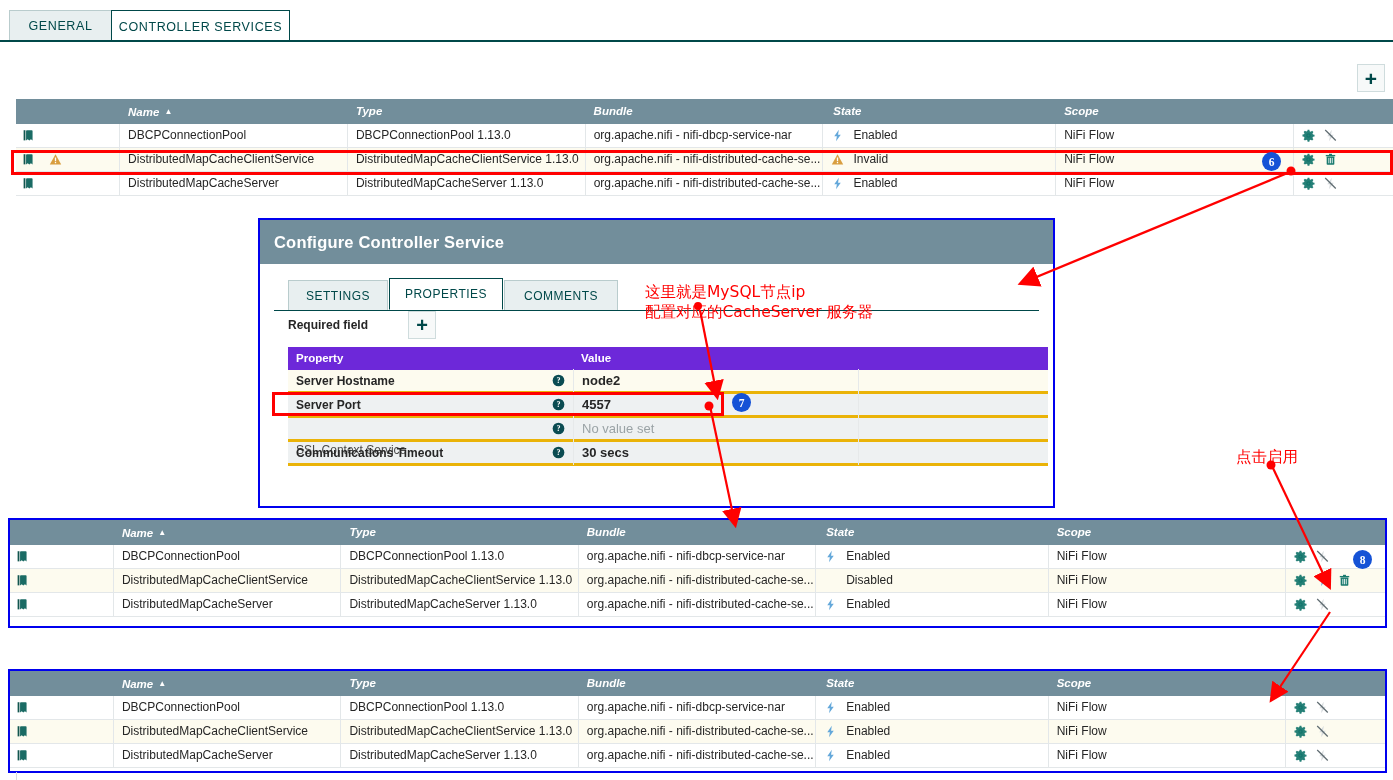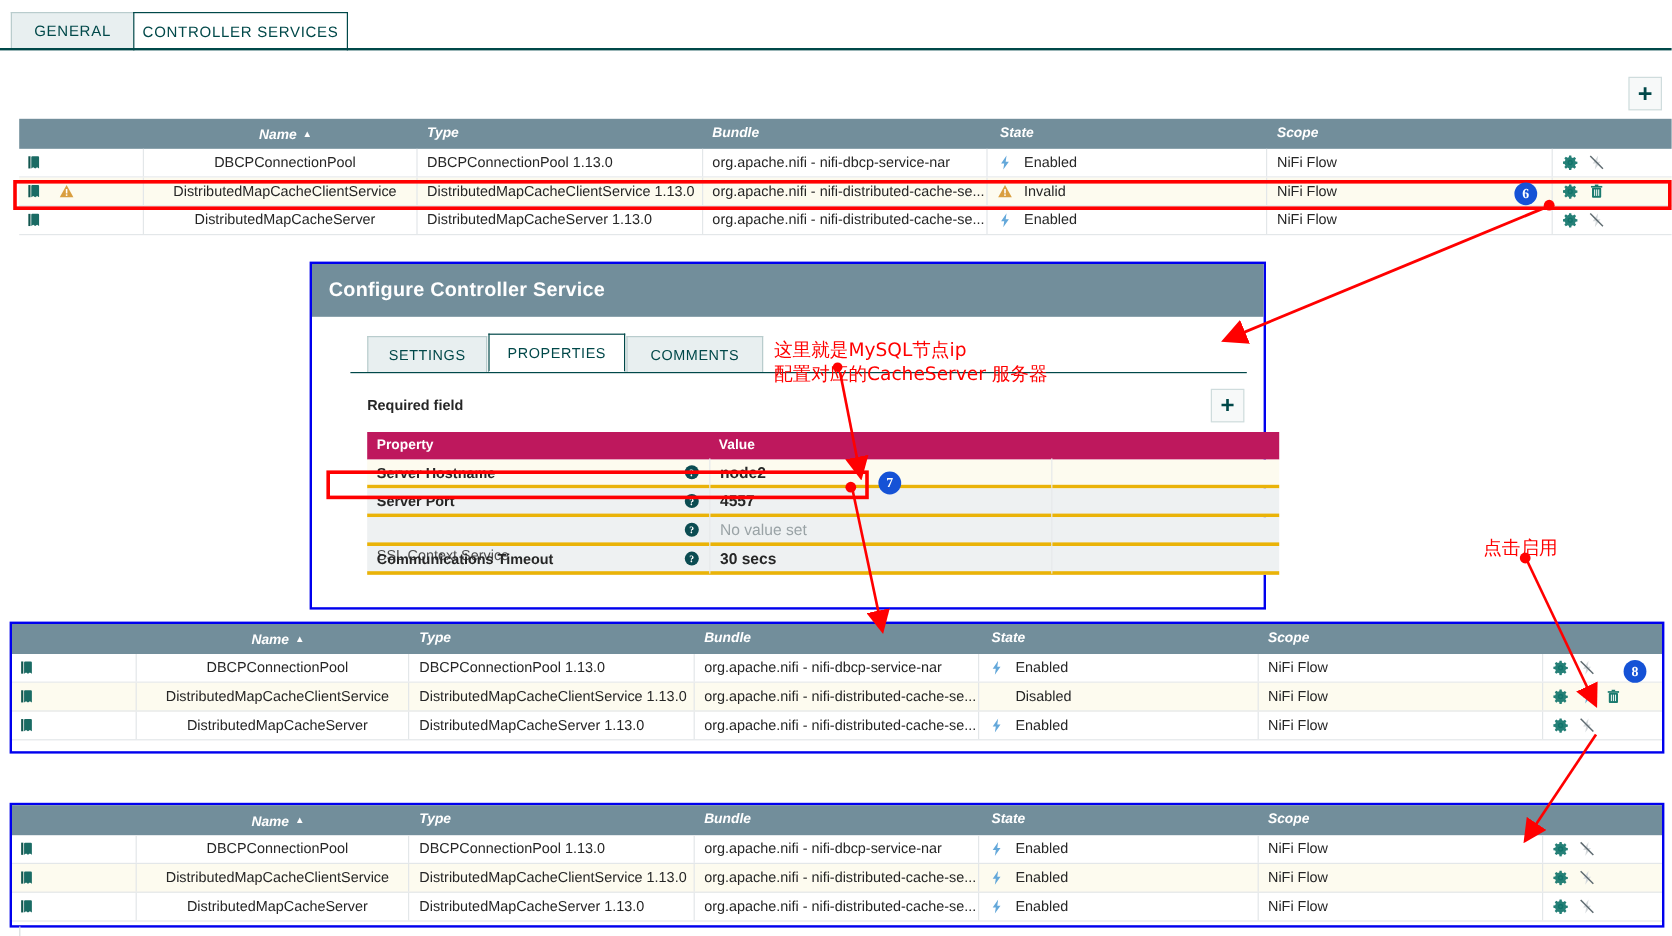--- a/index.html
+++ b/index.html
@@ -25,21 +25,21 @@
   
   .nifi-table{position:absolute;box-sizing:border-box;background:#fff;}
   .thead{display:flex;height:25px;background:#728e9b;color:#fff;}
   .thead .cell{font-size:11.5px;font-weight:bold;font-style:italic;line-height:25px;padding-left:8px;box-sizing:border-box;overflow:hidden;white-space:nowrap;}
   .trow{display:flex;height:24px;border-bottom:1px solid #e3e7e9;box-sizing:border-box;}
   .trow.alt{background:#fdfbef;}
   .trow .cell{font-size:12px;line-height:23px;padding-left:8px;box-sizing:border-box;overflow:hidden;white-space:nowrap;border-right:1px solid #e3e7e9;}
   .trow .cell.last{border-right:none;}
   .c-icon{width:25px;padding-left:0!important;border-right:none!important;display:flex;align-items:center;justify-content:center;}
   .c-warn{width:80px;border-right:1px solid #e3e7e9;display:flex;align-items:center;padding-left:6px;box-sizing:border-box;}
-  .c-name{width:230px;text-align:center;}
+  .c-name{width:230px;}
   .c-type{width:240px;}
   .c-bundle{width:240px;}
   .c-state{width:235px;display:flex;align-items:center;gap:9px;padding-left:10px;}
   .c-scope{width:240px;}
   .c-actions{width:100px;display:flex;align-items:center;gap:9px;padding-left:14px;}
   .sortarrow{display:inline-block;margin-left:5px;font-size:8px;vertical-align:2px;font-style:normal;}
 
   
   .thead .c-icon{width:25px;}
   .thead .c-warn{width:80px;border-right:none;}
@@ -58,37 +58,37 @@
   }
   #add-btn .plus{color:#004849;font-size:21px;font-weight:bold;line-height:1;}
 
   
   #dialog{
     position:absolute;left:258px;top:218px;width:797px;height:290px;
     border:2px solid #0000ee;box-sizing:border-box;background:#fff;
   }
   #dialog-header{height:44px;background:#728e9b;display:flex;align-items:center;padding-left:14px;box-sizing:border-box;}
   #dialog-title{color:#fff;font-size:16.5px;font-weight:bold;letter-spacing:.2px;}
-  #dialog-body{padding:14px 14px 0 32px;box-sizing:border-box;position:relative;height:244px;}
+  #dialog-body{padding:14px 14px 0 14px;box-sizing:border-box;position:relative;height:244px;}
   #dlg-tabs{position:relative;height:32px;border-bottom:1px solid #004849;}
   .dtab{
     position:absolute;bottom:0;height:30px;line-height:30px;text-align:center;
     font-size:12px;letter-spacing:.5px;color:#004849;background:#e8eff0;
     border:1px solid #b9cccd;border-bottom:none;box-sizing:border-box;cursor:pointer;
   }
   .dtab.active{background:#fff;border-color:#004849;height:32px;line-height:31px;border-bottom:1px solid #fff;}
   #dtab-settings{left:14px;width:100px;}
   #dtab-properties{left:115px;width:114px;}
   #dtab-comments{left:230px;width:114px;}
-  #req-row{display:flex;align-items:center;justify-content:space-between;margin-top:13px;padding:0 2px 0 14px;}
+  #req-row{display:flex;align-items:center;padding:0 2px 0 14px;gap:40px;}
   #req-label{font-size:12px;font-weight:bold;color:#262626;}
   #prop-add{width:28px;height:28px;background:#f7f9f9;border:1px solid #cfdcdd;display:flex;align-items:center;justify-content:center;cursor:pointer;box-sizing:border-box;}
   #prop-add .plus{color:#004849;font-size:20px;font-weight:bold;line-height:1;}
   #prop-table{margin-top:8px;margin-left:14px;width:760px;}
-  #prop-table .phead{display:flex;height:23px;background:#be185d;color:#fff;}
+  #prop-table .phead{display:flex;height:23px;background:#6d28d9;color:#fff;}
   #prop-table .phead div{font-size:11.5px;font-weight:bold;line-height:23px;padding-left:8px;box-sizing:border-box;}
   .prow{display:flex;height:24px;border-bottom:3px solid #eab308;box-sizing:border-box;align-items:center;background:#eef1f2;justify-content:center;}
   .prow.hl{background:#fdfbef;}
   .prow .pname{width:255px;font-size:12px;font-weight:bold;padding-left:8px;box-sizing:border-box;}
   .prow .pname.dim{font-weight:normal;color:#4a4a4a;margin-top:42px;}
   .prow .phelp{width:30px;display:flex;align-items:center;justify-content:center;}
   .prow .pval{width:285px;font-size:13px;font-weight:bold;padding-left:8px;box-sizing:border-box;border-left:1px solid #e6e9ea;height:24px;line-height:23px;}
   .prow .pval.placeholder{color:#9aa3a6;font-weight:normal;}
   .prow .pextra{width:190px;height:24px;border-left:1px solid #e6e9ea;box-sizing:border-box;}
   .phead .hp{width:285px;}

